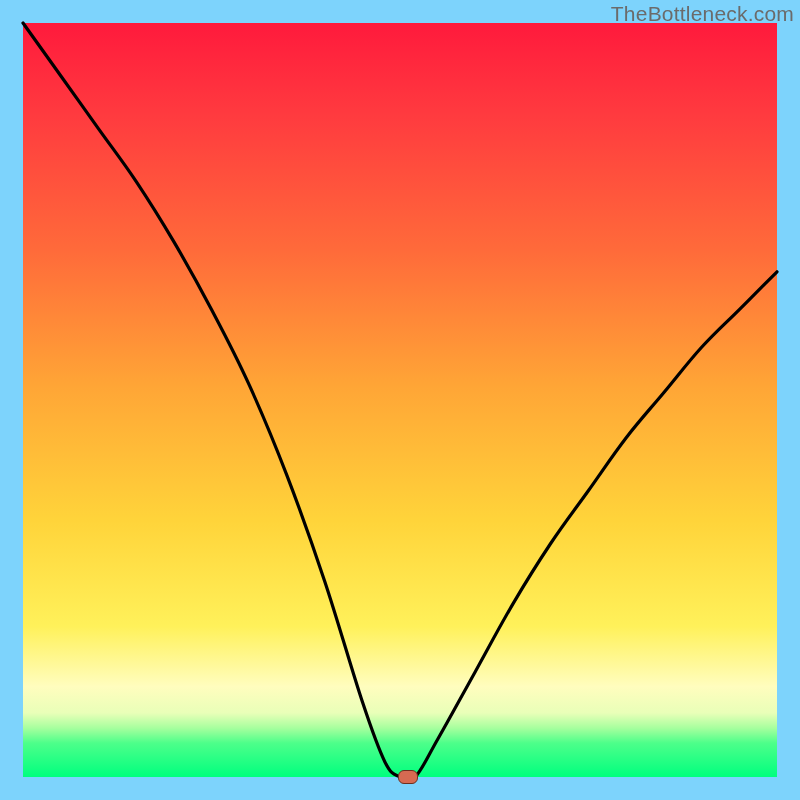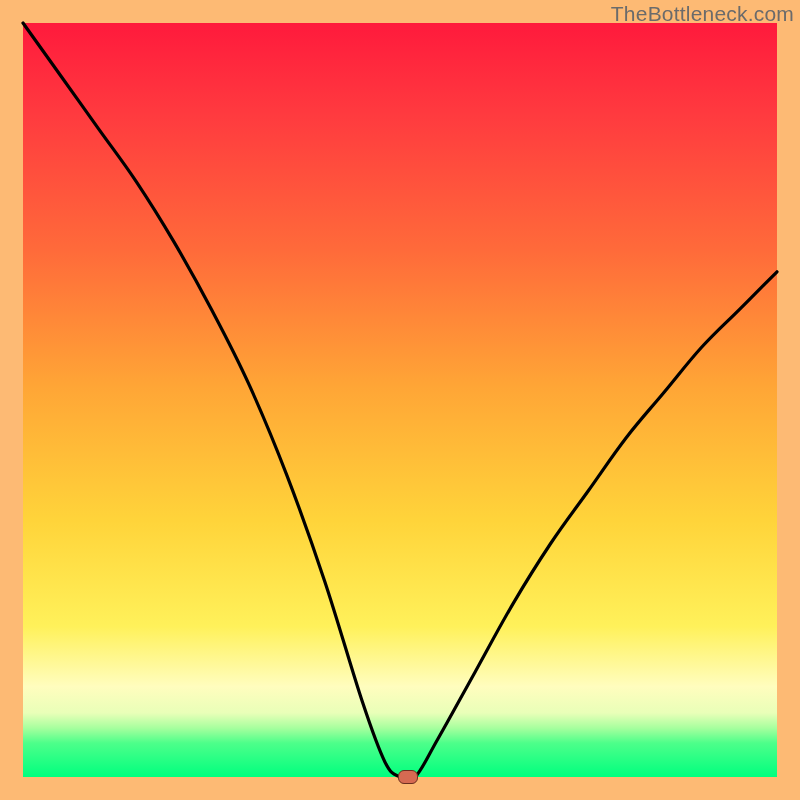--- a/index.html
+++ b/index.html
@@ -8,21 +8,21 @@
     width: 800px;
     height: 800px;
     background: #000;
     overflow: hidden;
     font-family: Arial, Helvetica, sans-serif;
   }
   .frame {
     position: relative;
     width: 800px;
     height: 800px;
-    background: #fdba74;
+    background: #7dd3fc;
   }
   .plot {
     position: absolute;
     left: 23px;
     top: 23px;
     width: 754px;
     height: 754px;
     
     background: linear-gradient(
       to bottom,

